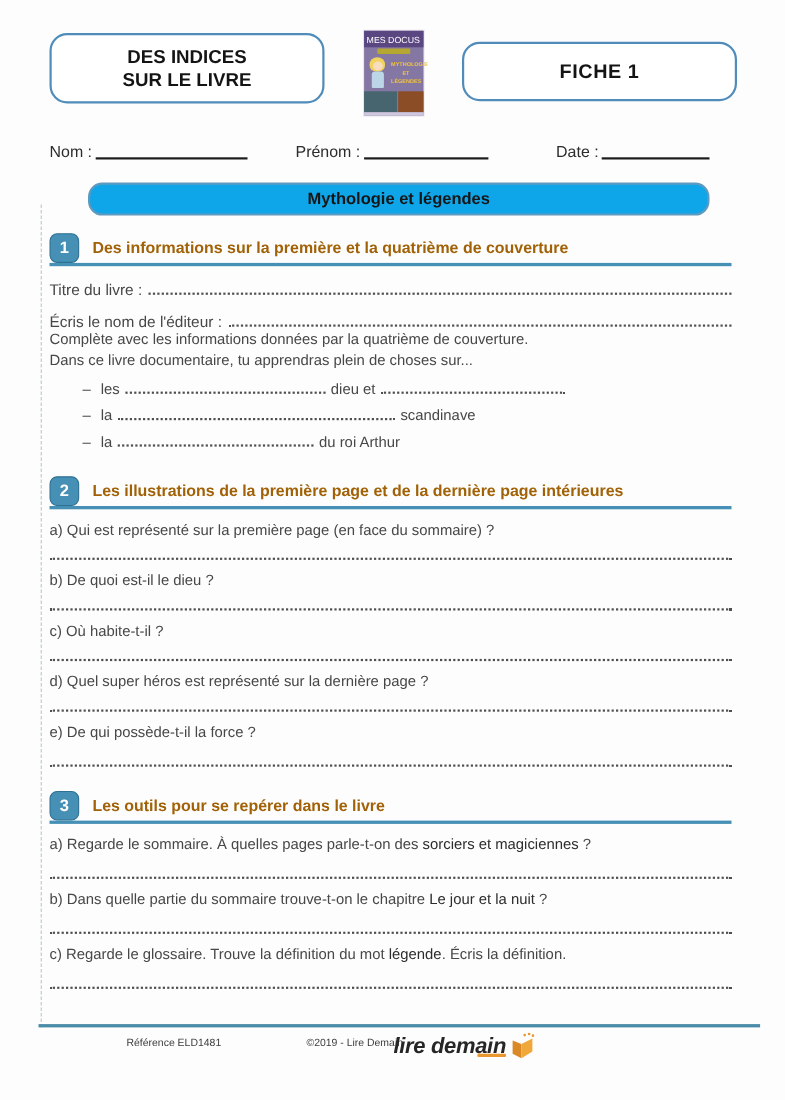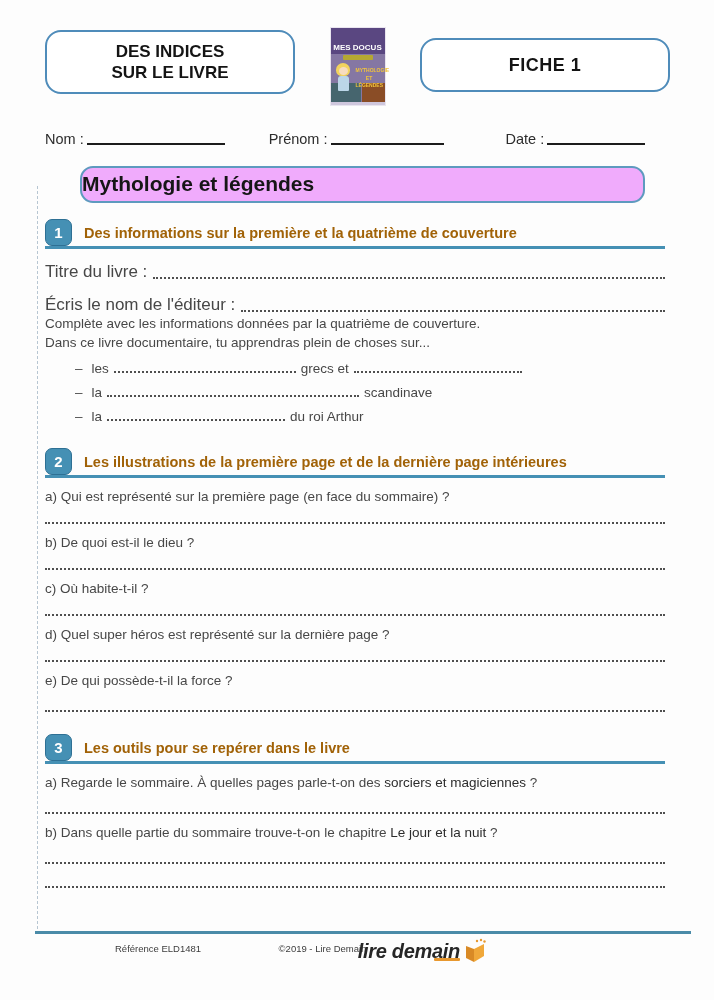--- a/index.html
+++ b/index.html
@@ -13,21 +13,21 @@
   .top{display:flex;justify-content:space-between;align-items:flex-start;padding:30px 44px 0 45px;}
   .hbox{border:2px solid #4f8cba;border-radius:16px;background:#fff;
         display:flex;flex-direction:column;justify-content:center;align-items:center;
         font-weight:bold;color:#141414;text-align:center;}
   .hbox-left{width:246px;height:60px;font-size:17px;line-height:1.25;}
   .hbox-right{width:246px;height:50px;margin-top:8px;font-size:18px;letter-spacing:.5px;}
 
   
   .cover{width:54px;height:77px;margin-top:-2px;background:#8577a3;display:flex;flex-direction:column;
          box-shadow:0 0 0 1px #e9e5ef;}
-  .cover-brand{background:#5a4781;color:#fff;font-size:8px;font-weight:bold;text-align:center;padding:15px 0 2px;}
+  .cover-brand{background:#5a4781;color:#fff;font-size:8px;font-weight:normal;text-align:center;padding:4px 0 2px;}
   .cover-banner{width:30px;height:5px;background:#b5a832;margin:1px auto 0;border-radius:1px;}
   .cover-mid{flex:1;position:relative;}
   .char-hair{position:absolute;left:5px;top:3px;width:14px;height:13px;background:#f2d35e;border-radius:50% 50% 42% 42%;}
   .char-face{position:absolute;left:8px;top:7px;width:9px;height:8px;background:#f7dcc0;border-radius:50%;}
   .char-body{position:absolute;left:7px;top:16px;width:11px;height:15px;background:#bcd6e8;border-radius:3px 3px 1px 1px;}
   .cover-title{position:absolute;right:2px;top:7px;width:27px;text-align:center;color:#f2c43b;
                font-weight:bold;font-size:5px;line-height:1.5;}
   .cover-photos{display:flex;height:19px;}
   .ph1{flex:1.4;background:#46656e;}
   .ph2{flex:1;background:#8a4d26;margin-left:1px;}
@@ -36,33 +36,33 @@
   
   .identity{display:flex;align-items:flex-end;margin:26px 45px 0;font-size:14.5px;color:#2c2c2c;}
   .id-label{white-space:nowrap;}
   .id-line{border-bottom:2px solid #1c1c1c;height:2px;margin:0 0 2px 3px;}
   .line-nom{width:138px;margin-right:44px;}
   .line-prenom{width:113px;margin-right:62px;}
   .line-date{width:98px;}
 
   
   .banner{margin:19px 69px 0 80px;width:561px;border:2px solid #5e9abf;border-radius:13px;
-          font-weight:bold;font-size:21px;color:#161616;padding:4px 0 5px;background:#f0abfc;}
+          text-align:center;font-weight:bold;font-size:15px;color:#161616;padding:4px 0 5px;background:#0ea5e9;}
 
   
   .section{margin:0 49px 0 45px;}
   .sec-head{display:flex;align-items:flex-end;border-bottom:3px solid #4590b4;}
   .sec-head.m1{margin-top:16px;}
   .sec-head.m2{margin-top:24px;}
   .sec-head.m3{margin-top:22px;}
   .badge{width:25px;height:25px;border-radius:7px;background:#4590b4;border:1.5px solid #2e7094;
          color:#fff;font-weight:bold;font-size:15px;display:flex;align-items:center;justify-content:center;}
   .sec-title{padding:0 0 5px 12px;font-weight:bold;font-size:14.5px;color:#a16207;}
 
-  .leader-row{display:flex;align-items:flex-end;margin-top:13px;font-size:17px;}
+  .leader-row{display:flex;align-items:flex-end;margin-top:13px;font-size:14px;}
   .leader-label{white-space:nowrap;padding-right:6px;}
   .dots-fill{flex:1;border-bottom:2.5px dotted #4f4f4f;margin-bottom:3px;}
 
   .intro{font-size:13.5px;line-height:1.38;}
 
   .bullets{margin:4px 0 0 30px;}
   .bullet-row{display:flex;align-items:flex-end;margin-top:9px;font-size:13.5px;}
   .dash{margin-right:9px;}
   .dots{display:inline-block;border-bottom:2.5px dotted #4f4f4f;margin:0 5px 3px;}
   .d1a{width:182px;} .d1b{width:168px;} .d2{width:252px;} .d3{width:178px;}
@@ -153,21 +153,21 @@
     <div class="intro">
       <div>Complète avec les informations données par la quatrième de couverture.</div>
       <div>Dans ce livre documentaire, tu apprendras plein de choses sur...</div>
     </div>
 
     <div class="bullets">
       <div class="bullet-row">
         <span class="dash">–</span>
         <span>les</span>
         <span class="dots d1a"></span>
-        <span>grecs et</span>
+        <span>dieu et</span>
         <span class="dots d1b"></span>
       </div>
       <div class="bullet-row">
         <span class="dash">–</span>
         <span>la</span>
         <span class="dots d2"></span>
         <span>scandinave</span>
       </div>
       <div class="bullet-row">
         <span class="dash">–</span>
@@ -205,20 +205,21 @@
       <span class="badge">3</span>
       <span class="sec-title">Les outils pour se repérer dans le livre</span>
     </div>
 
     <div class="question"><span>a) Regarde le sommaire. À quelles pages parle-t-on des </span><span class="q-bold">sorciers et magiciennes</span><span> ?</span></div>
     <div class="ans-line wide"></div>
 
     <div class="question"><span>b) Dans quelle partie du sommaire trouve-t-on le chapitre </span><span class="q-bold">Le jour et la nuit</span><span> ?</span></div>
     <div class="ans-line wide"></div>
 
+    <div class="question"><span>c) Regarde le glossaire. Trouve la définition du mot </span><span class="q-bold">légende</span><span>. Écris la définition.</span></div>
     <div class="ans-line wide"></div>
   </section>
 
   <div class="footer-rule"></div>
   <footer class="footer">
     <span class="ref">Référence ELD1481</span>
     <span class="copy">©2019 - Lire Demain</span>
     <div class="logo">
       <span class="logo-text-wrap">
         <span class="logo-text">lire demain</span>

